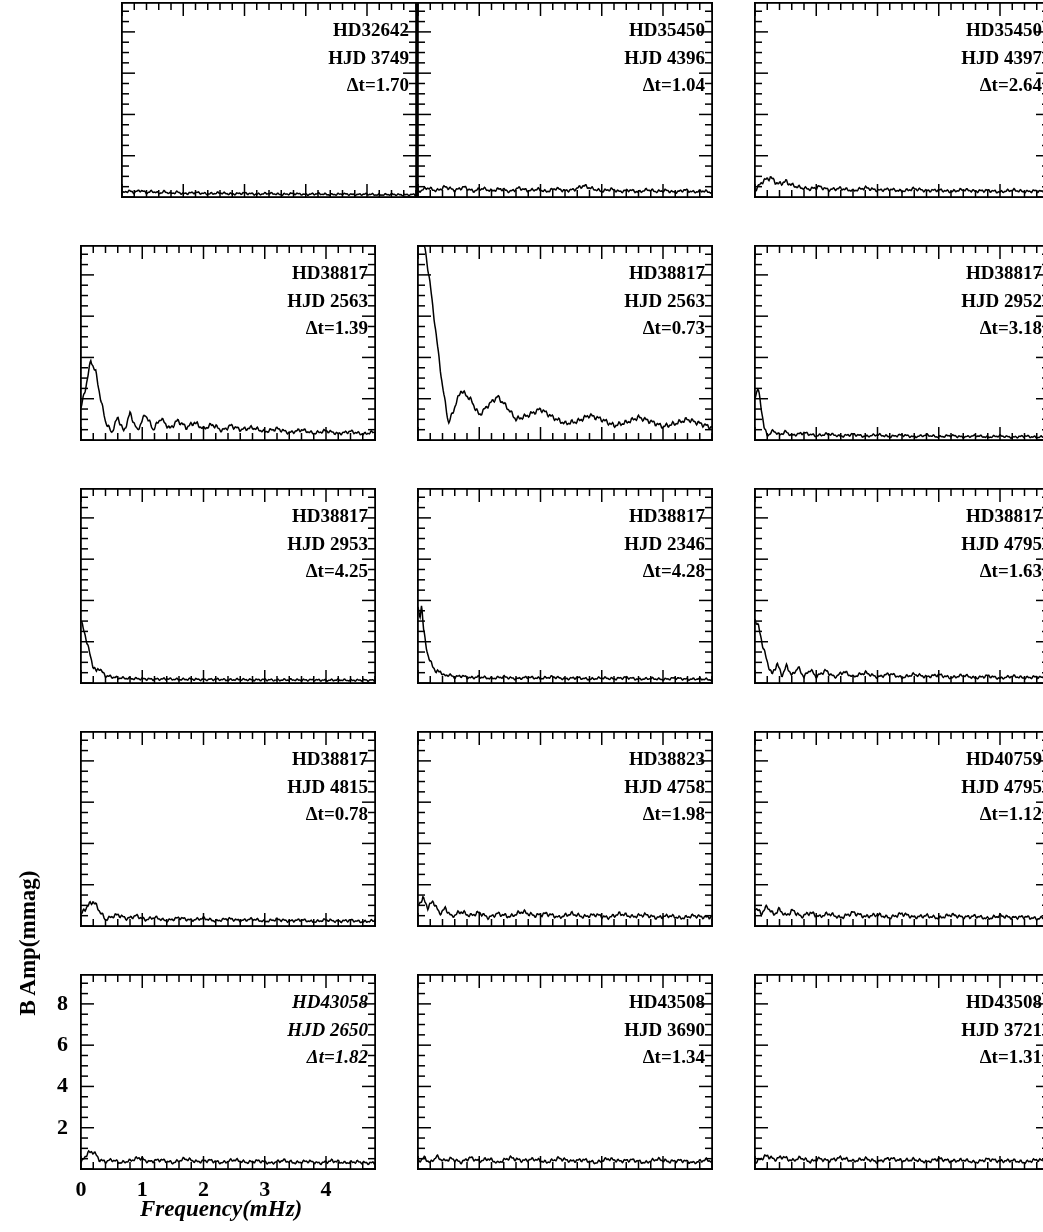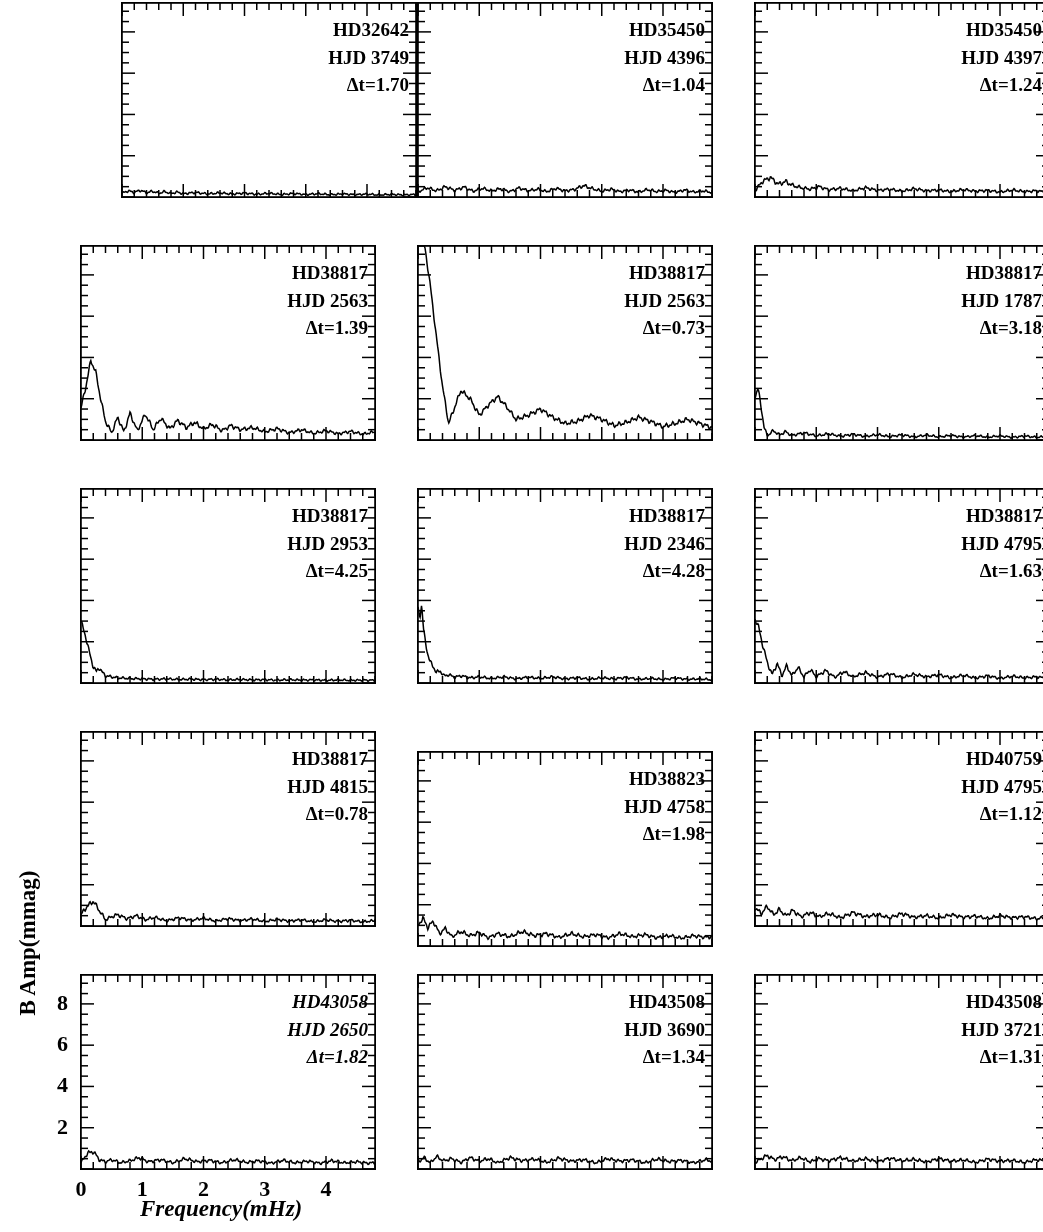--- a/index.html
+++ b/index.html
@@ -370,21 +370,21 @@
           <line x1="295" y1="29.893617021276583" x2="282" y2="29.893617021276583" stroke="#000" stroke-width="1.5"></line>
           <line x1="1" y1="19.57446808510639" x2="8" y2="19.57446808510639" stroke="#000" stroke-width="1.5"></line>
           <line x1="295" y1="19.57446808510639" x2="288" y2="19.57446808510639" stroke="#000" stroke-width="1.5"></line>
           <line x1="1" y1="9.255319148936195" x2="8" y2="9.255319148936195" stroke="#000" stroke-width="1.5"></line>
           <line x1="295" y1="9.255319148936195" x2="288" y2="9.255319148936195" stroke="#000" stroke-width="1.5"></line>
           <polyline points="1.00,189.00 1.70,189.01 2.40,188.44 3.10,186.36 3.80,183.94 4.50,182.91 5.20,183.01 5.90,182.53 6.60,181.23 7.30,180.79 8.00,181.57 8.70,181.70 9.40,179.84 10.10,177.43 10.80,176.70 11.50,177.24 12.20,177.08 12.90,176.13 13.60,176.22 14.30,177.75 15.00,178.55 15.70,177.05 16.40,174.86 17.10,174.93 17.80,176.16 18.50,176.66 19.20,176.40 19.90,177.31 20.60,179.92 21.30,182.03 22.00,181.91 22.70,180.78 23.40,180.85 24.10,181.88 24.80,181.50 25.50,180.12 26.20,179.88 26.90,181.52 27.60,183.02 28.30,182.47 29.00,180.80 29.70,180.11 30.40,180.24 31.10,179.43 31.80,177.81 32.50,177.88 33.20,180.08 33.90,182.39 34.60,182.77 35.30,182.10 36.00,182.27 36.70,183.09 37.40,182.90 38.10,181.70 38.80,181.49 39.50,183.04 40.20,184.84 40.90,185.24 41.60,184.77 42.30,185.00 43.00,185.72 43.70,185.42 44.40,184.02 45.10,183.33 45.80,184.41 46.50,185.97 47.20,186.41 47.90,186.12 48.60,186.49 49.30,187.31 50.00,187.12 50.70,185.71 51.40,184.76 52.10,185.41 52.80,186.63 53.50,187.00 54.20,186.83 54.90,187.36 55.60,188.38 56.30,188.34 57.00,186.76 57.70,185.36 58.40,185.41 59.10,186.11 59.80,186.07 60.50,185.59 61.20,185.98 61.90,187.05 62.60,187.10 63.30,185.51 64.00,183.89 64.70,183.72 65.40,184.31 66.10,184.53 66.80,184.37 67.50,185.24 68.20,186.95 68.90,187.68 69.60,186.78 70.30,185.71 71.00,185.84 71.70,186.53 72.40,186.55 73.10,186.28 73.80,187.01 74.50,188.64 75.20,189.28 75.90,188.45 76.60,187.29 77.30,187.05 78.00,187.25 78.70,186.76 79.40,185.93 80.10,186.17 80.80,187.57 81.50,188.48 82.20,187.89 82.90,186.85 83.60,186.64 84.30,186.80 85.00,186.12 85.70,185.00 86.40,185.02 87.10,186.53 87.80,187.83 88.50,187.70 89.20,187.09 89.90,187.23 90.60,187.63 91.30,187.11 92.00,186.06 92.70,186.05 93.40,187.41 94.10,188.66 94.80,188.73 95.50,188.39 96.20,188.70 96.90,189.18 97.60,188.72 98.30,187.61 99.00,187.37 99.70,188.09 100.40,188.91 101.10,188.78 101.80,188.31 102.50,188.50 103.20,188.88 103.90,188.16 104.60,186.53 105.30,185.63 106.00,186.20 106.70,187.02 107.40,186.91 108.10,186.51 108.80,186.95 109.50,187.64 110.20,187.06 110.90,185.25 111.60,184.24 112.30,184.95 113.00,185.97 113.70,186.11 114.40,186.07 115.10,186.98 115.80,188.22 116.50,188.21 117.20,186.93 117.90,186.05 118.60,186.48 119.30,187.21 120.00,187.22 120.70,187.14 121.40,188.04 122.10,189.39 122.80,189.66 123.50,188.66 124.20,187.62 124.90,187.65 125.60,187.93 126.30,187.53 127.00,187.08 127.70,187.72 128.40,189.02 129.10,189.35 129.80,188.33 130.50,187.31 131.20,187.26 131.90,187.41 132.60,186.79 133.30,186.12 134.00,186.67 134.70,188.11 135.40,188.71 136.10,187.99 136.80,187.27 137.50,187.43 138.20,187.68 138.90,187.09 139.60,186.39 140.30,186.94 141.00,188.47 141.70,189.38 142.40,189.03 143.10,188.55 143.80,188.80 144.50,189.04 145.20,188.39 145.90,187.53 146.60,187.82 147.30,189.15 148.00,190.07 148.70,189.70 149.40,189.18 150.10,189.31 150.80,189.39 151.50,188.44 152.20,187.08 152.90,186.83 153.60,187.80 154.30,188.54 155.00,188.27 155.70,187.89 156.40,188.25 157.10,188.53 157.80,187.55 158.50,185.93 159.20,185.39 159.90,186.22 160.60,187.08 161.30,187.10 162.00,187.10 162.70,187.93 163.40,188.69 164.10,188.10 164.80,186.72 165.50,186.25 166.20,187.06 166.90,187.84 167.60,187.82 168.30,187.89 169.00,188.83 169.70,189.77 170.40,189.43 171.10,188.20 171.80,187.63 172.50,188.18 173.20,188.56 173.90,188.28 174.60,188.14 175.30,188.98 176.00,189.97 176.70,189.74 177.40,188.46 178.10,187.65 178.80,187.86 179.50,188.08 180.20,187.61 180.90,187.36 181.60,188.24 182.30,189.46 183.00,189.48 183.70,188.36 184.40,187.55 185.10,187.74 185.80,187.94 186.50,187.42 187.20,187.13 187.90,188.08 188.60,189.52 189.30,189.92 190.00,189.18 190.70,188.66 191.40,188.90 192.10,188.99 192.80,188.34 193.50,187.86 194.20,188.61 194.90,189.99 195.60,190.55 196.30,190.08 197.00,189.74 197.70,189.82 198.40,189.69 199.10,188.70 199.80,187.77 200.50,188.10 201.20,189.24 201.90,189.73 202.60,189.23 203.30,188.82 204.00,189.06 204.70,188.99 205.40,187.85 206.10,186.63 206.80,186.73 207.50,187.84 208.20,188.42 208.90,188.03 209.60,187.89 210.30,188.56 211.00,188.84 211.70,187.88 212.40,186.69 213.10,186.76 213.80,187.88 214.50,188.59 215.20,188.49 215.90,188.61 216.60,189.43 217.30,189.90 218.00,189.10 218.70,187.89 219.40,187.74 220.10,188.58 220.80,189.14 221.50,189.04 222.20,189.09 222.90,189.90 223.60,190.45 224.30,189.71 225.00,188.38 225.70,187.90 226.40,188.39 227.10,188.66 227.80,188.31 228.50,188.35 229.20,189.32 229.90,190.13 230.60,189.59 231.30,188.29 232.00,187.71 232.70,188.03 233.40,188.13 234.10,187.69 234.80,187.79 235.50,188.97 236.20,190.12 236.90,189.96 237.60,188.97 238.30,188.54 239.00,188.88 239.70,188.95 240.40,188.43 241.10,188.39 241.80,189.47 242.50,190.69 243.20,190.78 243.90,190.04 244.60,189.70 245.30,190.00 246.00,189.96 246.70,189.08 247.40,188.61 248.10,189.34 248.80,190.42 249.50,190.51 250.20,189.75 250.90,189.31 251.60,189.45 252.30,189.15 253.00,188.03 253.70,187.29 254.40,187.91 255.10,189.08 255.80,189.34 256.50,188.73 257.20,188.44 257.90,188.73 258.60,188.55 259.30,187.47 260.00,186.68 260.70,187.31 261.40,188.63 262.10,189.16 262.80,188.91 263.50,189.02 264.20,189.66 264.90,189.70 265.60,188.66 266.30,187.74 267.00,188.09 267.70,189.17 268.40,189.67 269.10,189.52 269.80,189.77 270.50,190.56 271.20,190.65 271.90,189.58 272.60,188.42 273.30,188.39 274.00,189.12 274.70,189.38 275.40,189.10 276.10,189.31 276.80,190.17 277.50,190.48 278.20,189.51 278.90,188.25 279.60,188.04 280.30,188.59 281.00,188.72 281.70,188.37 282.40,188.60 283.10,189.72 283.80,190.41 284.50,189.74 285.20,188.67 285.90,188.48 286.60,188.99 287.30,189.10 288.00,188.77 288.70,189.08 289.40,190.28 290.10,191.14 290.80,190.75 291.50,189.85 292.20,189.65 292.90,190.01 293.60,189.96 294.30,189.49 295.00,189.67" fill="none" stroke="#000" stroke-width="1.5"></polyline>
         </svg>
         <div class="panel-labels">
           <div>HD35450</div>
           <div>HJD 4397</div>
-          <div>Δt=1.24</div>
+          <div>Δt=2.64</div>
         </div>
       </div>
       <div class="panel" style="left: 80px; top: 245px; width: 296px; height: 196px;">
         <svg width="296" height="196" viewBox="0 0 296 196">
           <rect x="0.9" y="0.9" width="294.2" height="194.2" fill="none" stroke="#000" stroke-width="1.8"></rect>
           <line x1="1" y1="1" x2="1" y2="14" stroke="#000" stroke-width="1.5"></line>
           <line x1="1" y1="195" x2="1" y2="182" stroke="#000" stroke-width="1.5"></line>
           <line x1="13.250000000000002" y1="1" x2="13.250000000000002" y2="8" stroke="#000" stroke-width="1.5"></line>
           <line x1="13.250000000000002" y1="195" x2="13.250000000000002" y2="188" stroke="#000" stroke-width="1.5"></line>
           <line x1="25.500000000000004" y1="1" x2="25.500000000000004" y2="8" stroke="#000" stroke-width="1.5"></line>
@@ -666,21 +666,21 @@
           <line x1="1" y1="29.893617021276583" x2="14" y2="29.893617021276583" stroke="#000" stroke-width="1.5"></line>
           <line x1="295" y1="29.893617021276583" x2="282" y2="29.893617021276583" stroke="#000" stroke-width="1.5"></line>
           <line x1="1" y1="19.57446808510639" x2="8" y2="19.57446808510639" stroke="#000" stroke-width="1.5"></line>
           <line x1="295" y1="19.57446808510639" x2="288" y2="19.57446808510639" stroke="#000" stroke-width="1.5"></line>
           <line x1="1" y1="9.255319148936195" x2="8" y2="9.255319148936195" stroke="#000" stroke-width="1.5"></line>
           <line x1="295" y1="9.255319148936195" x2="288" y2="9.255319148936195" stroke="#000" stroke-width="1.5"></line>
           <polyline points="1.00,153.92 1.70,151.09 2.40,147.85 3.10,145.89 3.80,144.29 4.50,145.30 5.20,148.19 5.90,152.85 6.60,159.26 7.30,165.08 8.00,169.22 8.70,172.88 9.40,177.69 10.10,182.66 10.80,183.92 11.50,184.61 12.20,186.70 12.90,189.86 13.60,191.32 14.30,190.62 15.00,189.64 15.70,189.26 16.40,188.98 17.10,187.68 17.80,185.72 18.50,184.79 19.20,185.37 19.90,186.72 20.60,187.11 21.30,187.25 22.00,188.13 22.70,189.04 23.40,188.83 24.10,187.98 24.80,188.03 25.50,189.27 26.20,189.69 26.90,189.33 27.60,188.82 28.30,189.04 29.00,189.38 29.70,188.53 30.40,186.69 31.10,185.55 31.80,186.01 32.50,187.22 33.20,187.59 33.90,187.89 34.60,189.03 35.30,190.29 36.00,190.40 36.70,189.60 37.40,189.32 38.10,189.77 38.80,190.05 39.50,189.73 40.20,189.43 40.90,189.99 41.60,190.84 42.30,190.67 43.00,189.41 43.70,188.43 44.40,188.45 45.10,188.60 45.80,188.11 46.50,187.67 47.20,188.31 47.90,189.45 48.60,189.53 49.30,188.35 50.00,187.32 50.70,187.61 51.40,187.96 52.10,187.60 52.80,187.32 53.50,188.22 54.20,189.73 54.90,190.33 55.60,189.76 56.30,189.26 57.00,189.52 57.70,189.77 58.40,189.31 59.10,188.89 59.80,189.56 60.50,190.92 61.20,191.62 61.90,191.34 62.60,190.91 63.30,190.93 64.00,190.86 64.70,190.04 65.40,189.12 66.10,189.28 66.80,190.29 67.50,190.83 68.20,190.42 68.90,189.97 69.60,190.13 70.30,190.14 71.00,189.19 71.70,188.00 72.40,187.94 73.10,188.92 73.80,189.54 74.50,189.23 75.20,189.18 75.90,189.78 76.60,190.17 77.30,189.48 78.00,188.44 78.70,188.42 79.40,189.44 80.10,190.21 80.80,190.23 81.50,190.32 82.20,191.03 82.90,191.57 83.60,191.05 84.30,190.07 85.00,189.89 85.70,190.62 86.40,191.23 87.10,191.11 87.80,191.00 88.50,191.56 89.20,192.03 89.90,191.44 90.60,190.20 91.30,189.59 92.00,189.90 92.70,190.13 93.40,189.78 94.10,189.65 94.80,190.38 95.50,191.12 96.20,190.69 96.90,189.42 97.60,188.70 98.30,188.88 99.00,188.97 99.70,188.71 100.40,188.75 101.10,189.80 101.80,190.97 102.50,191.00 103.20,190.14 103.90,189.69 104.60,190.02 105.30,190.20 106.00,189.81 106.70,189.73 107.40,190.65 108.10,191.83 108.80,192.07 109.50,191.48 110.20,191.16 110.90,191.43 111.60,191.40 112.30,190.67 113.00,190.17 113.70,190.71 114.40,191.68 115.10,191.87 115.80,191.22 116.50,190.76 117.20,190.86 117.90,190.67 118.60,189.74 119.30,189.00 120.00,189.43 120.70,190.47 121.40,190.81 122.10,190.30 122.80,189.96 123.50,190.19 124.20,190.25 124.90,189.41 125.60,188.68 126.30,189.15 127.00,190.33 127.70,190.92 128.40,190.77 129.10,190.82 129.80,191.38 130.50,191.55 131.20,190.78 131.90,189.98 132.60,190.20 133.30,191.15 134.00,191.68 134.70,191.62 135.40,191.79 136.10,192.35 136.80,192.45 137.50,191.57 138.20,190.47 138.90,190.27 139.60,190.81 140.30,191.05 141.00,190.76 141.70,190.79 142.40,191.45 143.10,191.76 143.80,190.94 144.50,189.71 145.20,189.34 145.90,189.76 146.60,189.89 147.30,189.51 148.00,189.57 148.70,190.64 149.40,191.40 150.10,190.94 150.80,189.96 151.50,189.72 152.20,190.21 152.90,190.41 153.60,190.16 154.30,190.38 155.00,191.42 155.70,192.30 156.40,192.09 157.10,191.32 157.80,191.09 158.50,191.43 159.20,191.50 159.90,191.14 160.60,191.12 161.30,191.87 162.00,192.62 162.70,192.41 163.40,191.58 164.10,191.16 164.80,191.24 165.50,190.97 166.20,190.18 166.90,189.86 167.60,190.62 168.30,191.54 169.00,191.51 169.70,190.78 170.40,190.43 171.10,190.55 171.80,190.21 172.50,189.19 173.20,188.88 173.90,189.77 174.60,190.96 175.30,191.27 176.00,190.91 176.70,190.92 177.40,191.32 178.10,191.21 178.80,190.37 179.50,189.90 180.20,190.54 180.90,191.59 181.60,191.95 182.30,191.77 183.00,191.92 183.70,192.42 184.40,192.39 185.10,191.50 185.80,190.71 186.50,190.93 187.20,191.63 187.90,191.81 188.60,191.53 189.30,191.62 190.00,192.12 190.70,192.04 191.40,191.01 192.10,190.03 192.80,190.08 193.50,190.70 194.20,190.84 194.90,190.55 195.60,190.75 196.30,191.47 197.00,191.59 197.70,190.75 198.40,189.85 199.10,189.92 199.80,190.56 200.50,190.77 201.20,190.62 201.90,191.03 202.60,192.01 203.30,192.47 204.00,191.85 204.70,191.03 205.40,190.99 206.10,191.44 206.80,191.50 207.50,191.28 208.20,191.64 208.90,192.63 209.60,193.16 210.30,192.59 211.00,191.70 211.70,191.44 212.40,191.59 213.10,191.34 213.80,190.79 214.50,190.87 215.20,191.77 215.90,192.42 216.60,192.01 217.30,191.18 218.00,190.92 218.70,191.03 219.40,190.64 220.10,189.88 220.80,189.82 221.50,190.75 222.20,191.72 222.90,191.64 223.60,191.10 224.30,191.07 225.00,191.35 225.70,191.06 226.40,190.33 227.10,190.26 227.80,191.21 228.50,192.16 229.20,192.23 229.90,191.89 230.60,191.99 231.30,192.31 232.00,192.03 232.70,191.24 233.40,190.99 234.10,191.66 234.80,192.39 235.50,192.40 236.20,192.06 236.90,192.14 237.60,192.43 238.30,192.05 239.00,190.99 239.70,190.38 240.40,190.82 241.10,191.52 241.80,191.57 242.50,191.30 243.20,191.53 243.90,192.01 244.60,191.72 245.30,190.58 246.00,189.78 246.70,190.22 247.40,190.98 248.10,191.15 248.80,191.07 249.50,191.55 250.20,192.34 250.90,192.36 251.60,191.47 252.30,190.79 253.00,191.04 253.70,191.60 254.40,191.68 255.10,191.59 255.80,192.10 256.50,192.98 257.20,193.18 257.90,192.47 258.60,191.74 259.30,191.69 260.00,191.94 260.70,191.74 261.40,191.41 262.10,191.77 262.80,192.63 263.50,192.89 264.20,192.15 264.90,191.32 265.60,191.21 266.30,191.36 267.00,191.01 267.70,190.52 268.40,190.83 269.10,191.82 269.80,192.29 270.50,191.69 271.20,191.06 271.90,191.08 272.60,191.30 273.30,190.97 274.00,190.46 274.70,190.79 275.40,191.89 276.10,192.60 276.80,192.34 277.50,191.88 278.20,191.95 278.90,192.15 279.60,191.75 280.30,191.12 281.00,191.27 281.70,192.24 282.40,192.98 283.10,192.83 283.80,192.40 284.50,192.45 285.20,192.56 285.90,192.00 286.60,191.09 287.30,190.91 288.00,191.66 288.70,192.31 289.40,192.19 290.10,191.88 290.80,192.07 291.50,192.30 292.20,191.73 292.90,190.66 293.60,190.28 294.30,190.91 295.00,191.54" fill="none" stroke="#000" stroke-width="1.5"></polyline>
         </svg>
         <div class="panel-labels">
           <div>HD38817</div>
-          <div>HJD 1787</div>
+          <div>HJD 2952</div>
           <div>Δt=3.18</div>
         </div>
       </div>
       <div class="panel" style="left: 80px; top: 488px; width: 296px; height: 196px;">
         <svg width="296" height="196" viewBox="0 0 296 196">
           <rect x="0.9" y="0.9" width="294.2" height="194.2" fill="none" stroke="#000" stroke-width="1.8"></rect>
           <line x1="1" y1="1" x2="1" y2="14" stroke="#000" stroke-width="1.5"></line>
           <line x1="1" y1="195" x2="1" y2="182" stroke="#000" stroke-width="1.5"></line>
           <line x1="13.250000000000002" y1="1" x2="13.250000000000002" y2="8" stroke="#000" stroke-width="1.5"></line>
           <line x1="13.250000000000002" y1="195" x2="13.250000000000002" y2="188" stroke="#000" stroke-width="1.5"></line>
@@ -1066,21 +1066,21 @@
           <line x1="1" y1="9.255319148936195" x2="8" y2="9.255319148936195" stroke="#000" stroke-width="1.5"></line>
           <line x1="295" y1="9.255319148936195" x2="288" y2="9.255319148936195" stroke="#000" stroke-width="1.5"></line>
           <polyline points="1.00,183.23 1.70,182.63 2.40,181.12 3.10,178.95 3.80,178.28 4.50,179.45 5.20,180.09 5.90,178.60 6.60,176.32 7.30,175.26 8.00,175.03 8.70,173.64 9.40,171.49 10.10,170.83 10.80,172.20 11.50,173.37 12.20,172.57 12.90,170.98 13.60,171.21 14.30,172.72 15.00,172.89 15.70,172.08 16.40,172.66 17.10,175.41 17.80,178.25 18.50,179.36 19.20,179.72 19.90,181.06 20.60,182.72 21.30,182.94 22.00,182.18 22.70,182.60 23.40,184.79 24.10,187.08 24.80,188.22 25.50,188.97 26.20,188.97 26.90,189.25 27.60,188.49 28.30,186.69 29.00,185.46 29.70,185.73 30.40,186.38 31.10,186.14 31.80,185.57 32.50,185.98 33.20,186.77 33.90,186.27 34.60,184.34 35.30,182.88 36.00,183.08 36.70,183.77 37.40,183.54 38.10,183.30 38.80,184.46 39.50,186.13 40.20,186.43 40.90,185.17 41.60,184.23 42.30,184.75 43.00,185.69 43.70,185.84 44.40,185.84 45.10,186.91 45.80,188.55 46.50,189.13 47.20,188.13 47.90,186.82 48.60,186.60 49.30,186.72 50.00,186.11 50.70,185.36 51.40,185.81 52.10,187.16 52.80,187.57 53.50,186.37 54.20,185.02 54.90,184.75 55.60,184.76 56.30,184.01 57.00,183.52 57.70,184.45 58.40,186.46 59.10,187.62 59.80,187.24 60.50,186.67 61.20,187.00 61.90,187.48 62.60,187.09 63.30,186.50 64.00,187.12 64.70,188.78 65.40,189.87 66.10,189.36 66.80,188.61 67.50,188.55 68.20,188.55 68.90,187.59 69.60,186.24 70.30,186.05 71.00,187.15 71.70,187.98 72.40,187.61 73.10,187.00 73.80,187.15 74.50,187.31 75.20,186.62 75.90,185.39 76.60,185.34 77.30,186.67 78.00,187.85 78.70,187.96 79.40,187.93 80.10,188.62 80.80,189.29 81.50,188.78 82.20,187.62 82.90,187.36 83.60,188.33 84.30,189.29 85.00,189.43 85.70,189.52 86.40,190.31 87.10,190.94 87.80,190.31 88.50,188.86 89.20,188.04 89.90,188.37 90.60,188.78 91.30,188.48 92.00,188.21 92.70,188.83 93.40,189.60 94.10,189.13 94.80,187.58 95.50,186.56 96.20,186.74 96.90,187.02 97.60,186.56 98.30,186.21 99.00,187.00 99.70,188.41 100.40,188.48 101.10,187.32 101.80,186.56 102.50,186.92 103.20,187.33 103.90,187.02 104.60,186.87 105.30,187.90 106.00,189.36 106.70,189.71 107.40,188.86 108.10,188.24 108.80,188.50 109.50,188.75 110.20,188.29 110.90,187.99 111.60,188.70 112.30,189.89 113.00,190.21 113.70,189.38 114.40,188.64 115.10,188.65 115.80,188.56 116.50,187.64 117.20,186.79 117.90,187.24 118.60,188.54 119.30,189.07 120.00,188.41 120.70,187.80 121.40,187.92 122.10,187.84 122.80,186.73 123.50,185.56 124.20,186.11 124.90,187.67 125.60,188.58 126.30,188.39 127.00,188.25 127.70,188.80 128.40,189.08 129.10,188.27 129.80,187.30 130.50,187.56 131.20,188.82 131.90,189.66 132.60,189.62 133.30,189.68 134.00,190.35 134.70,190.76 135.40,190.10 136.10,188.96 136.80,188.65 137.50,189.32 138.20,189.76 138.90,189.47 139.60,189.33 140.30,189.91 141.00,190.25 141.70,189.35 142.40,187.87 143.10,187.34 143.80,187.87 144.50,188.23 145.20,187.88 145.90,187.79 146.60,188.61 147.30,189.26 148.00,188.49 148.70,187.17 149.40,186.73 150.10,187.36 150.80,187.81 151.50,187.60 152.20,187.75 152.90,188.90 153.60,189.98 154.30,189.73 155.00,188.63 155.70,188.15 156.40,188.58 157.10,188.84 157.80,188.49 158.50,188.53 159.20,189.63 159.90,190.81 160.60,190.72 161.30,189.66 162.00,189.02 162.70,189.13 163.40,189.02 164.10,188.26 164.80,187.90 165.50,188.75 166.20,189.91 166.90,189.96 167.60,189.03 168.30,188.45 169.00,188.56 169.70,188.35 170.40,187.36 171.10,186.74 171.80,187.51 172.50,188.80 173.20,189.28 173.90,188.76 174.60,188.55 175.30,188.97 176.00,188.97 176.70,188.10 177.40,187.53 178.10,188.29 178.80,189.66 179.50,190.22 180.20,189.95 180.90,189.94 181.60,190.45 182.30,190.51 183.00,189.67 183.70,188.98 184.40,189.46 185.10,190.47 185.80,190.79 186.50,190.41 187.20,190.31 187.90,190.73 188.60,190.67 189.30,189.55 190.00,188.37 190.70,188.36 191.40,189.15 192.10,189.47 192.80,189.13 193.50,189.16 194.20,189.83 194.90,189.98 195.60,188.84 196.30,187.46 197.00,187.23 197.70,188.11 198.40,188.56 199.10,188.40 199.80,188.73 200.50,189.78 201.20,190.36 201.90,189.60 202.60,188.47 203.30,188.31 204.00,188.94 204.70,189.21 205.40,188.99 206.10,189.29 206.80,190.41 207.50,191.17 208.20,190.68 208.90,189.68 209.60,189.36 210.30,189.63 211.00,189.56 211.70,189.03 212.40,189.09 213.10,190.10 213.80,190.92 214.50,190.49 215.20,189.41 215.90,188.97 216.60,189.16 217.30,188.94 218.00,188.19 218.70,188.09 219.40,189.15 220.10,190.18 220.80,189.96 221.50,189.02 222.20,188.82 222.90,189.17 223.60,189.01 224.30,188.27 225.00,188.18 225.70,189.29 226.40,190.53 227.10,190.70 227.80,190.19 228.50,190.13 229.20,190.49 229.90,190.32 230.60,189.50 231.30,189.21 232.00,190.09 232.70,191.23 233.40,191.51 234.10,191.11 234.80,190.97 235.50,191.20 236.20,190.83 236.90,189.68 237.60,188.91 238.30,189.36 239.00,190.25 239.70,190.39 240.40,189.97 241.10,190.00 241.80,190.43 242.50,190.14 243.20,188.84 243.90,187.81 244.60,188.08 245.30,188.91 246.00,189.07 246.70,188.92 247.40,189.31 248.10,190.17 248.80,190.24 249.50,189.18 250.20,188.25 250.90,188.52 251.60,189.35 252.30,189.62 253.00,189.50 253.70,189.96 254.40,190.95 255.10,191.23 255.80,190.36 256.50,189.44 257.20,189.53 257.90,190.13 258.60,190.18 259.30,189.84 260.00,190.14 260.70,191.09 261.40,191.45 262.10,190.59 262.80,189.51 263.50,189.30 264.20,189.60 264.90,189.40 265.60,188.91 266.30,189.18 267.00,190.28 267.70,190.88 268.40,190.20 269.10,189.16 269.80,188.90 270.50,189.09 271.20,188.90 271.90,188.38 272.60,188.71 273.30,190.01 274.00,190.93 274.70,190.64 275.40,189.94 276.10,189.89 276.80,190.18 277.50,189.88 278.20,189.21 278.90,189.35 279.60,190.51 280.30,191.49 281.00,191.41 281.70,190.93 282.40,190.98 283.10,191.19 283.80,190.68 284.50,189.71 285.20,189.46 285.90,190.31 286.60,191.17 287.30,191.08 288.00,190.59 288.70,190.62 289.40,190.85 290.10,190.32 290.80,189.15 291.50,188.67 292.20,189.39 292.90,190.26 293.60,190.27 294.30,189.90 295.00,190.10" fill="none" stroke="#000" stroke-width="1.5"></polyline>
         </svg>
         <div class="panel-labels">
           <div>HD38817</div>
           <div>HJD 4815</div>
           <div>Δt=0.78</div>
         </div>
       </div>
-      <div class="panel" style="left: 417px; top: 731px; width: 296px; height: 137px; margin-top: 20px;">
+      <div class="panel" style="left: 417px; top: 731px; width: 296px; height: 137px;">
         <svg width="296" height="196" viewBox="0 0 296 196">
           <rect x="0.9" y="0.9" width="294.2" height="194.2" fill="none" stroke="#000" stroke-width="1.8"></rect>
           <line x1="1" y1="1" x2="1" y2="14" stroke="#000" stroke-width="1.5"></line>
           <line x1="1" y1="195" x2="1" y2="182" stroke="#000" stroke-width="1.5"></line>
           <line x1="13.250000000000002" y1="1" x2="13.250000000000002" y2="8" stroke="#000" stroke-width="1.5"></line>
           <line x1="13.250000000000002" y1="195" x2="13.250000000000002" y2="188" stroke="#000" stroke-width="1.5"></line>
           <line x1="25.500000000000004" y1="1" x2="25.500000000000004" y2="8" stroke="#000" stroke-width="1.5"></line>
           <line x1="25.500000000000004" y1="195" x2="25.500000000000004" y2="188" stroke="#000" stroke-width="1.5"></line>
           <line x1="37.75000000000001" y1="1" x2="37.75000000000001" y2="8" stroke="#000" stroke-width="1.5"></line>
           <line x1="37.75000000000001" y1="195" x2="37.75000000000001" y2="188" stroke="#000" stroke-width="1.5"></line>

